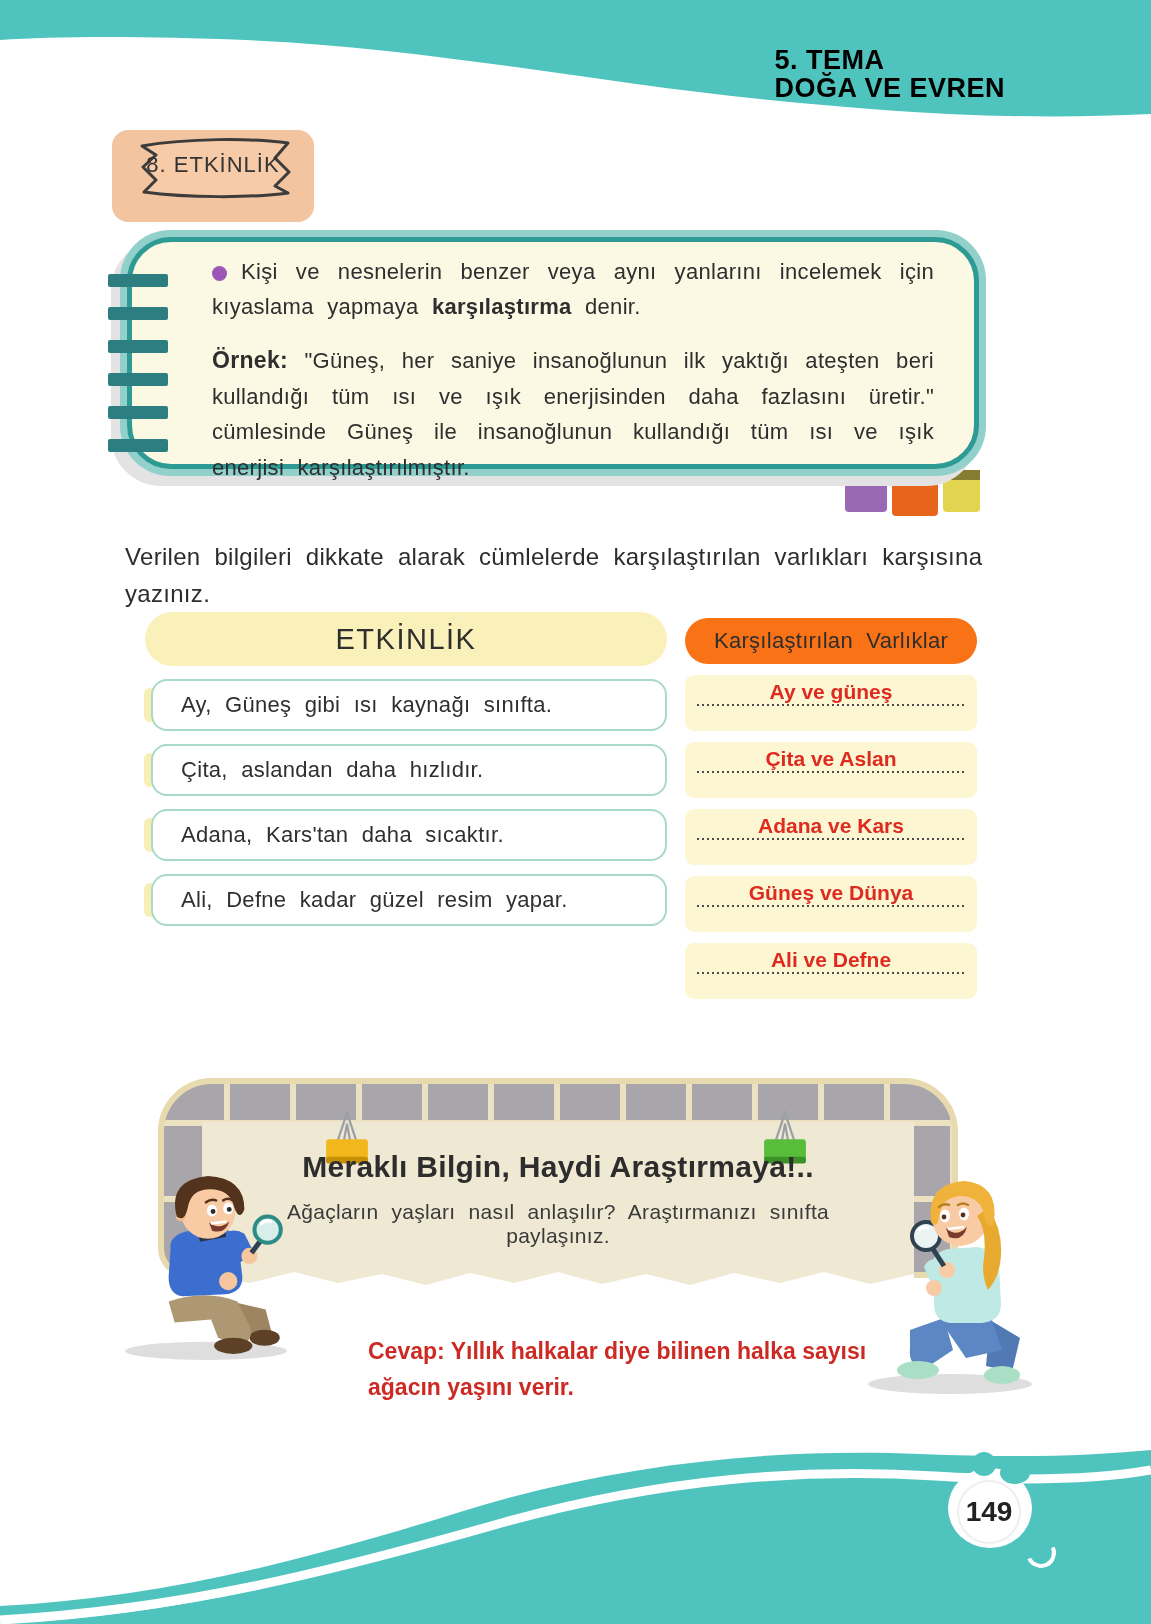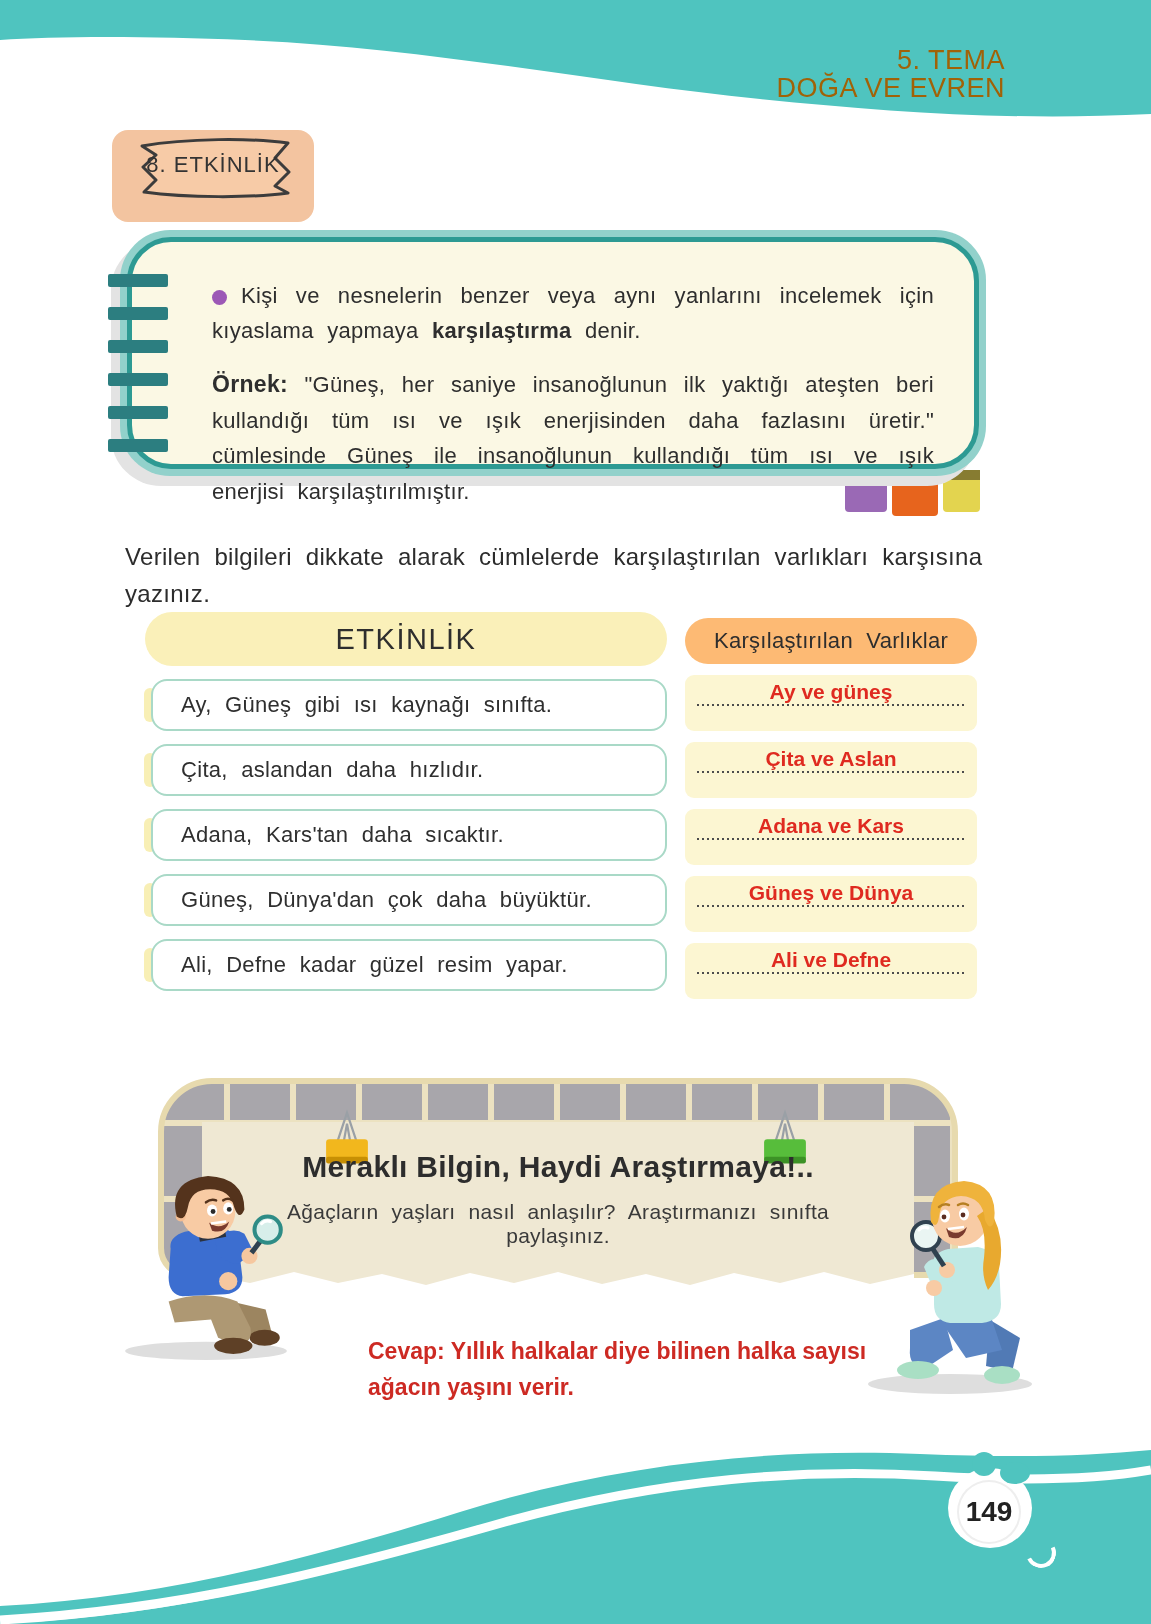--- a/index.html
+++ b/index.html
@@ -2,61 +2,61 @@
 <html lang="tr"><head>
 <meta charset="utf-8">
 <style>
   html,body{margin:0;padding:0;background:#fff;}
   .page{position:relative;width:1151px;height:1624px;background:#ffffff;overflow:hidden;
         font-family:"Liberation Sans",sans-serif;color:#2f2f2f;}
   svg{display:block;}
 
   
   .top-wave{position:absolute;left:0;top:0;z-index:1;}
-  .theme-title{position:absolute;right:146px;top:46px;z-index:2;text-align:right;
-    font-weight:normal;font-size:27px;line-height:1.05;color:#a16207;letter-spacing:.5px;}
+  .theme-title{position:absolute;right:146px;top:46px;z-index:2;
+    font-weight:bold;font-size:27px;line-height:1.05;color:#000000;letter-spacing:.5px;}
 
   
   .badge{position:absolute;left:112px;top:130px;width:202px;height:92px;z-index:2;
     background:#f3c4a0;border-radius:16px;}
   .badge svg{position:absolute;left:0;top:0;}
   .badge .label{position:absolute;left:0;right:0;top:22px;text-align:center;
     font-size:22px;color:#333;letter-spacing:1px;}
 
   
   .infobox-tabs{position:absolute;top:470px;z-index:1;}
   .tab{position:absolute;border-radius:0 0 4px 4px;}
   .tab-purple{left:845px;width:42px;height:32px;background:#9a69b5;border-top:10px solid #6d4a8b;}
   .tab-orange{left:892px;width:46px;height:36px;background:#e7641d;border-top:10px solid #7d2d1d;}
   .tab-yellow{left:943px;width:37px;height:32px;background:#e3d44f;border-top:10px solid #877c31;}
 
   .infobox{position:absolute;left:120px;top:230px;width:866px;height:246px;z-index:2;
     background:#92d1cb;border-radius:50px;box-shadow:-9px 10px 0 #e3e3e3;padding:7px;box-sizing:border-box;}
   .infobox-inner{width:100%;height:100%;box-sizing:border-box;background:#fbf8e4;
-    border:5px solid #2d9a93;border-radius:44px;padding:36px 40px 18px 80px;}
+    border:5px solid #2d9a93;border-radius:44px;padding:12px 40px 18px 80px;}
   .ring{position:absolute;left:-12px;width:60px;height:13px;background:#2c7e80;border-radius:2px;z-index:3;}
   .hand{letter-spacing:.3px;word-spacing:7px;}
   .infobox p{margin:0;font-size:22px;line-height:1.6;color:#2e2e2e;text-align:justify;}
   .infobox p + p{margin-top:18px;}
   .bullet{display:inline-block;width:15px;height:15px;border-radius:50%;background:#9c58b6;
     margin-right:14px;vertical-align:middle;}
   .bold-word{font-weight:bold;}
   .ornek-label{font-weight:bold;font-size:23px;}
 
   
   .instruction{position:absolute;left:125px;top:538px;width:908px;z-index:2;
     font-size:24px;line-height:1.55;color:#2c2c2c;}
 
   
   .cmp-table{position:absolute;left:145px;top:612px;width:832px;height:400px;z-index:2;}
   .col-left{position:absolute;left:0;top:0;width:522px;}
   .col-right{position:absolute;right:0;top:6px;width:292px;}
   .hdr-left{height:54px;background:#faf0b9;border-radius:27px;display:flex;align-items:center;
     justify-content:center;font-size:29px;letter-spacing:1.5px;color:#2e2e2e;}
-  .hdr-right{height:46px;background:#fdba74;border-radius:23px;display:flex;align-items:center;
+  .hdr-right{height:46px;background:#f97316;border-radius:23px;display:flex;align-items:center;
     justify-content:center;font-size:22px;color:#2e2e2e;}
   .sentence-row{position:relative;margin-top:13px;margin-left:6px;height:52px;background:#fff;
     border:2px solid #a9d9c7;border-radius:16px;display:flex;align-items:center;
     padding-left:28px;font-size:22px;box-sizing:border-box;}
   .sentence-row::before{content:"";position:absolute;left:-9px;top:7px;bottom:7px;width:12px;
     background:#f8efb5;border-radius:6px;z-index:-1;}
   .answer-row{margin-top:11px;height:56px;background:#fcf6d2;border-radius:9px;
     display:flex;flex-direction:column;justify-content:space-between;
     padding:5px 12px 25px;box-sizing:border-box;}
   .answer-text{text-align:center;color:#df2a20;font-weight:bold;font-size:21px;}
@@ -141,21 +141,20 @@
   </div>
 
   <div class="instruction hand">Verilen bilgileri dikkate alarak cümlelerde karşılaştırılan varlıkları karşısına yazınız.</div>
 
   <div class="cmp-table">
     <div class="col-left">
       <div class="hdr-left">ETKİNLİK</div>
       <div class="sentence-row hand">Ay, Güneş gibi ısı kaynağı sınıfta.</div>
       <div class="sentence-row hand">Çita, aslandan daha hızlıdır.</div>
       <div class="sentence-row hand">Adana, Kars'tan daha sıcaktır.</div>
-      <div class="sentence-row hand">Güneş, Dünya'dan çok daha büyüktür.</div>
       <div class="sentence-row hand">Ali, Defne kadar güzel resim yapar.</div>
     </div>
     <div class="col-right">
       <div class="hdr-right hand">Karşılaştırılan Varlıklar</div>
       <div class="answer-row">
         <div class="answer-text">Ay ve güneş</div>
         <div class="dotted"></div>
       </div>
       <div class="answer-row">
         <div class="answer-text">Çita ve Aslan</div>

